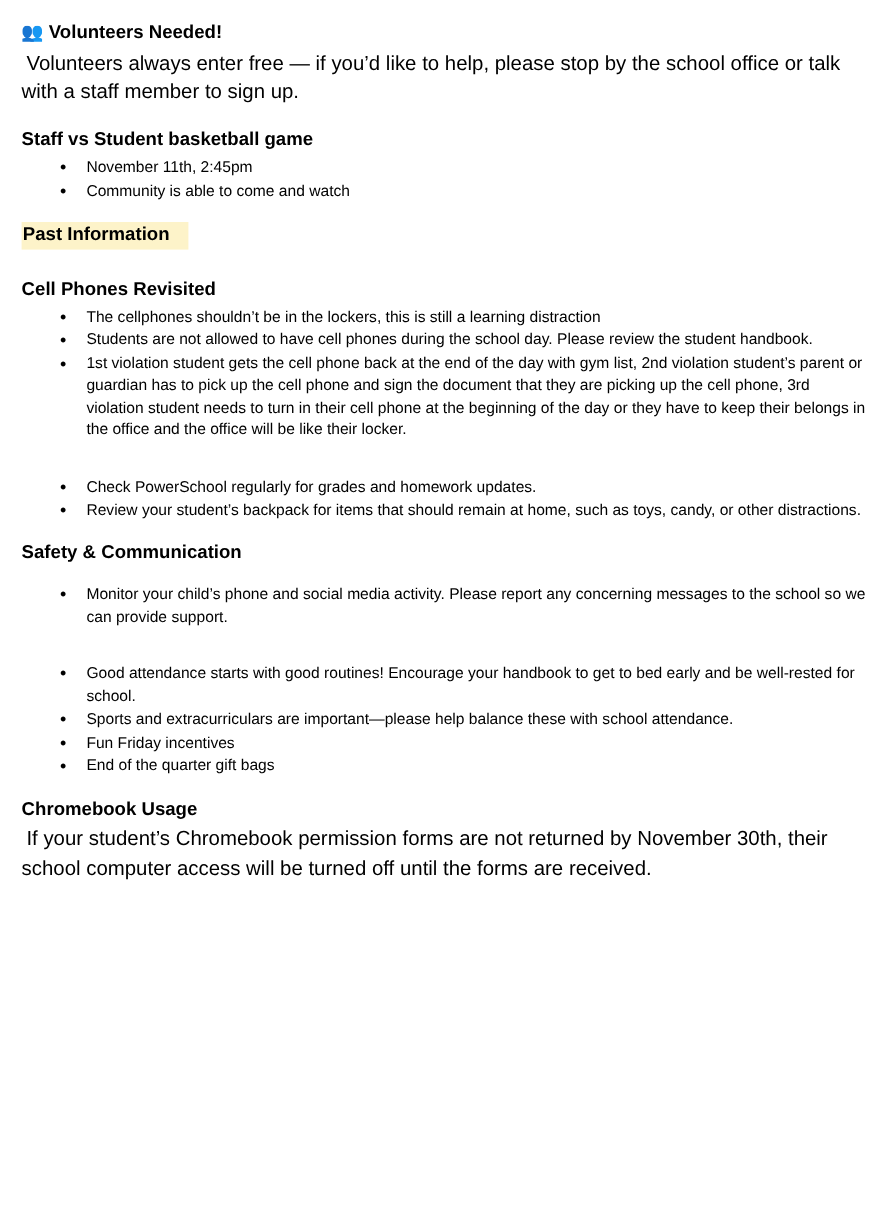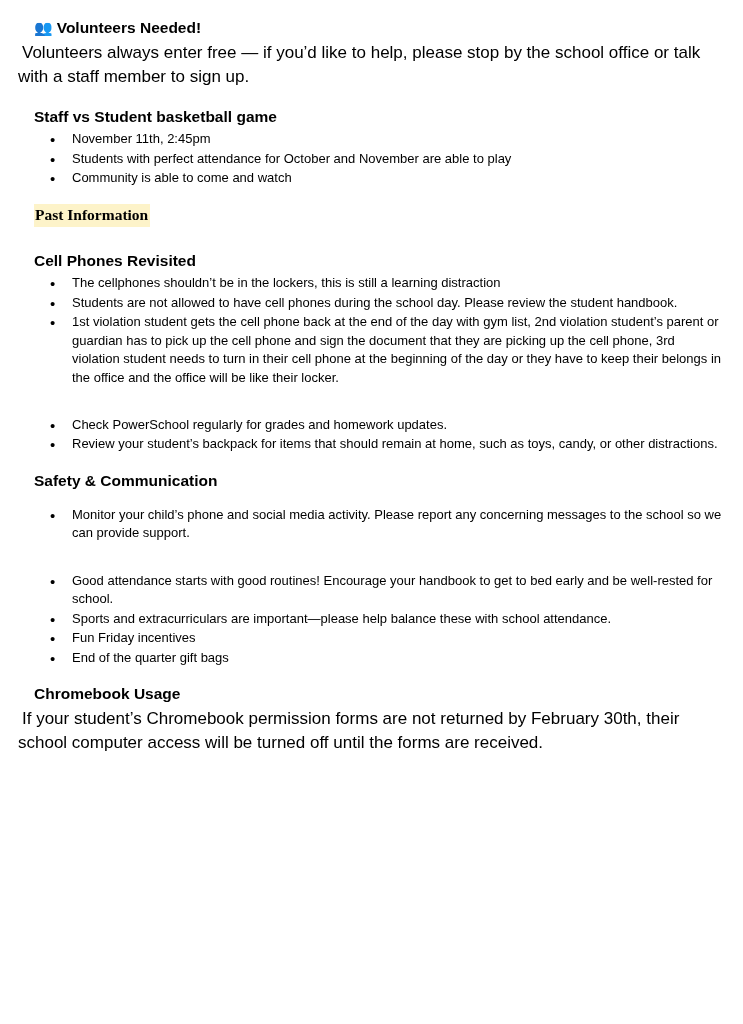--- a/index.html
+++ b/index.html
@@ -18,21 +18,21 @@
     box-sizing: border-box;
     width: 743px;
     min-height: 1024px;
     padding: 18px 20px 10px 18px;
     background: #ffffff;
   }
   .heading {
     font-size: 15.5px;
     font-weight: bold;
     line-height: 1.35;
-    margin: 0 0 2px 16px;
+    margin: 0 0 2px 0;
   }
   .heading .emoji {
     font-size: 15px;
     margin-right: 4px;
   }
   .para {
     font-size: 17px;
     line-height: 1.42;
     margin: 0 0 2px 0;
   }
@@ -54,23 +54,22 @@
   ul.bullets li::before {
     content: "\2022";
     position: absolute;
     left: -22px;
     top: -1px;
     font-size: 15px;
     line-height: 1.42;
   }
   .highlight {
     background: #fdf3c9;
-    padding: 1px 2px 1px 1px;
+    padding: 1px 16px 1px 1px;
     display: inline-block;
-    font-family: Liberation Serif, serif;
   }
   .gap-sm { height: 10px; }
   .gap-md { height: 16px; }
   .gap-lg { height: 22px; }
   .section { margin-bottom: 0; }
 </style>
 </head>
 <body>
 
 <div class="page">
@@ -81,21 +80,20 @@
     </div>
     <div class="para lead-space">Volunteers always enter free — if you’d like to help, please stop by the school office or talk with a staff member to sign up.</div>
   </div>
 
   <div class="gap-md"></div>
 
   <div class="section">
     <div class="heading">Staff vs Student basketball game</div>
     <ul class="bullets">
       <li>November 11th, 2:45pm</li>
-      <li>Students with perfect attendance for October and November are able to play</li>
       <li>Community is able to come and watch</li>
     </ul>
   </div>
 
   <div class="gap-md"></div>
 
   <div class="section">
     <div class="heading">
       <span class="highlight">Past Information</span>
     </div>
@@ -141,16 +139,16 @@
       <li>Sports and extracurriculars are important—please help balance these with school attendance.</li>
       <li>Fun Friday incentives</li>
       <li>End of the quarter gift bags</li>
     </ul>
   </div>
 
   <div class="gap-md"></div>
 
   <div class="section">
     <div class="heading">Chromebook Usage</div>
-    <div class="para lead-space">If your student’s Chromebook permission forms are not returned by February 30th, their school computer access will be turned off until the forms are received.</div>
+    <div class="para lead-space">If your student’s Chromebook permission forms are not returned by November 30th, their school computer access will be turned off until the forms are received.</div>
   </div>
 
 </div>
 
 </body></html>

